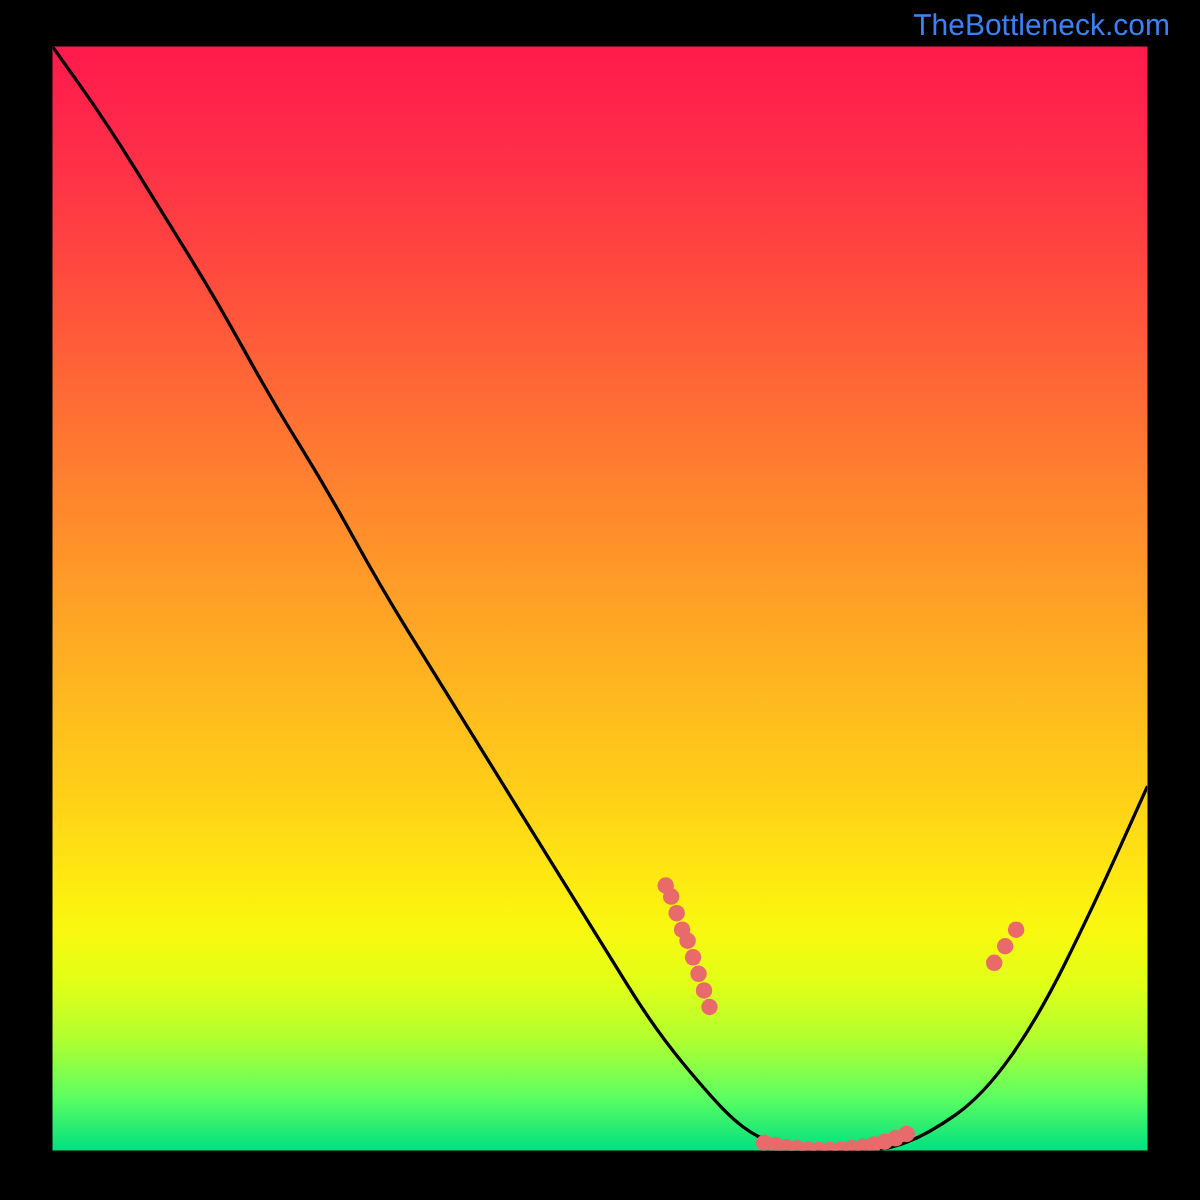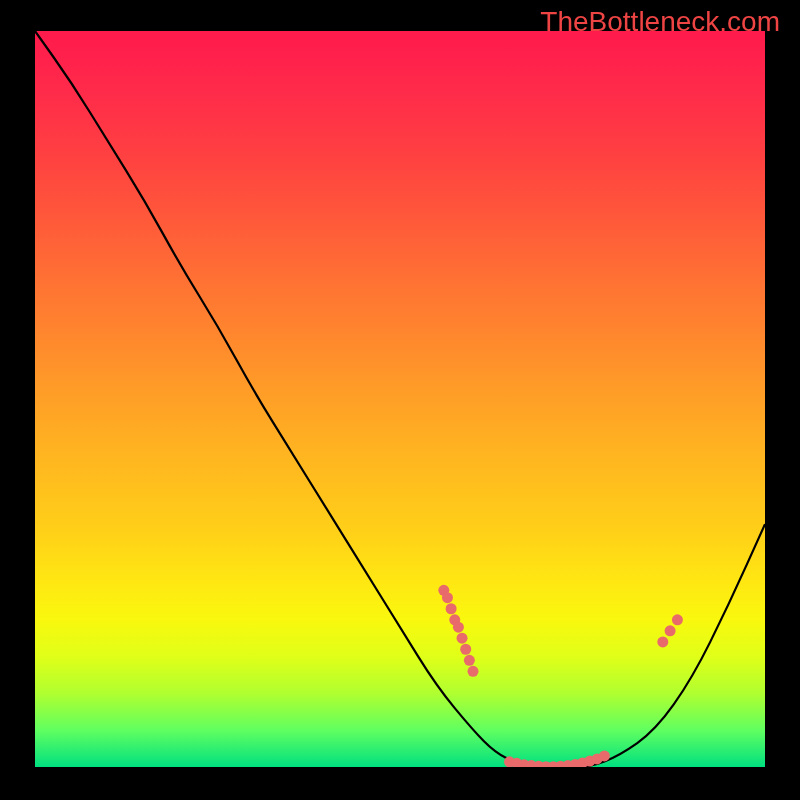--- a/index.html
+++ b/index.html
@@ -7,22 +7,22 @@
     width: 800px;
     height: 800px;
     background: #000;
     position: relative;
     font-family: Arial, sans-serif;
   }
   .attribution {
     position: absolute;
     top: 6px;
     right: 20px;
-    color: #ef4444;
-    font-size: 28px;
+    color: #3b82f6;
+    font-size: 20px;
     font-weight: 500;
     z-index: 10;
   }
   .plot-area {
     position: absolute;
     left: 35px;
     top: 31px;
     width: 730px;
     height: 736px;
   }

